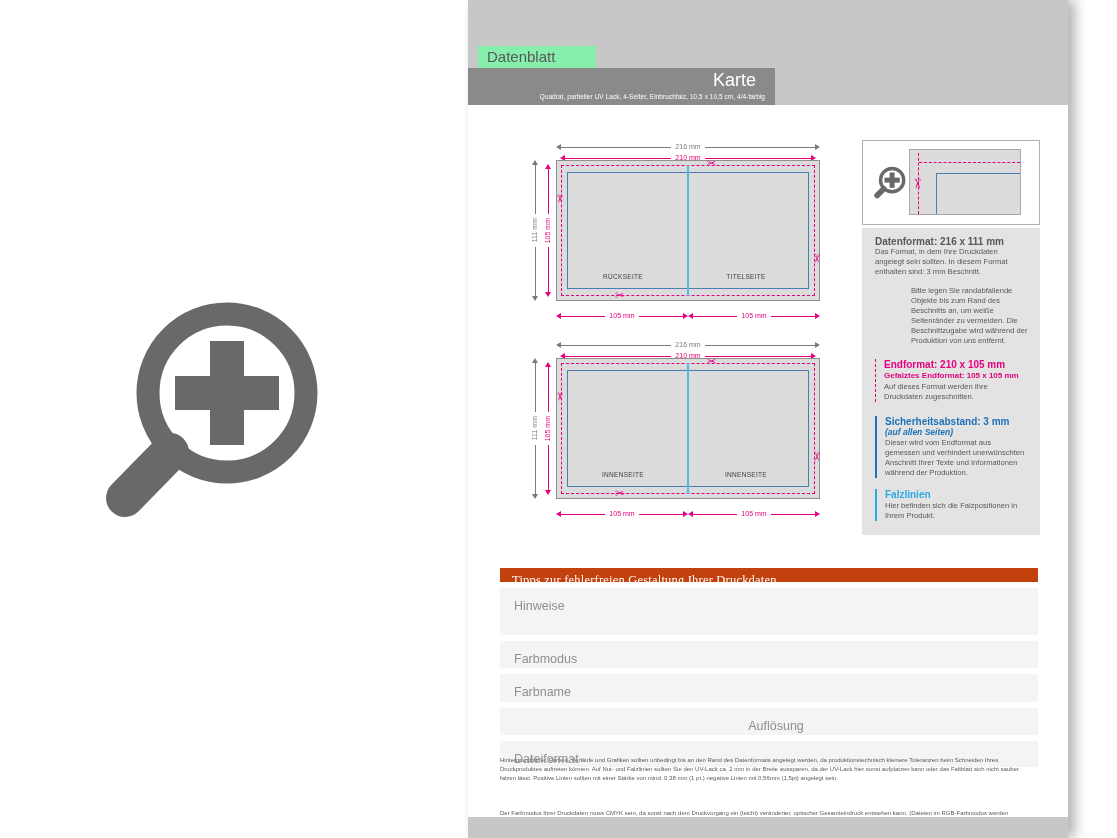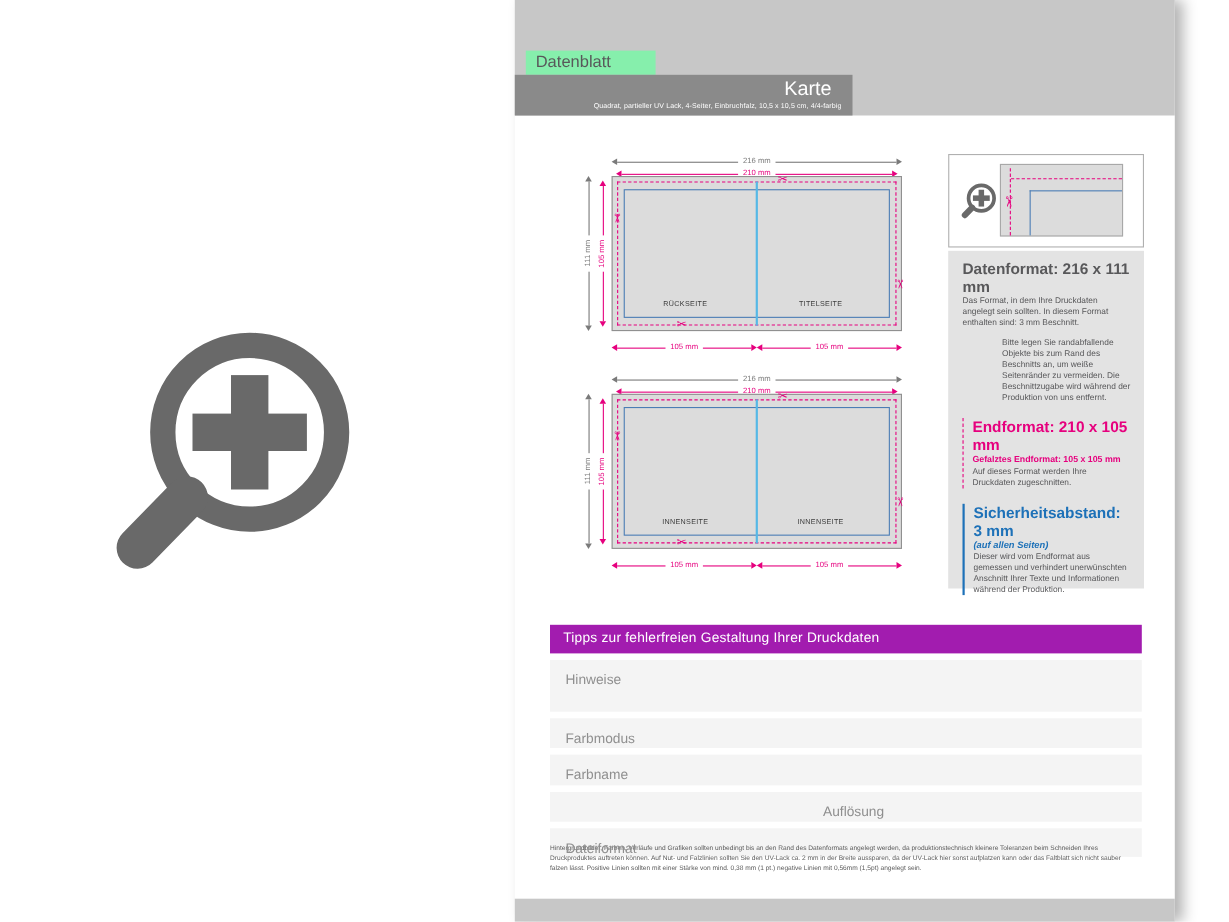--- a/index.html
+++ b/index.html
@@ -53,38 +53,38 @@
   .corner { position:absolute; left:46px; top:8px; width:112px; height:66px;
             background:#dcdcdc; border:1px solid #a8a8a8; }
   .corner .vd { position:absolute; left:8px; top:3px; bottom:0; border-left:1px dashed #e6007e; }
   .corner .hd { position:absolute; top:12px; left:9px; right:0; border-top:1px dashed #e6007e; }
   .corner .bl { position:absolute; left:26px; top:23px; right:0; bottom:0;
                 border-left:1.5px solid #4b7db5; border-top:1.5px solid #4b7db5; }
   .corner .scis { left:2px; top:28px; font-size:13px; transform:rotate(90deg); }
 
   .panel { left:394px; top:228px; width:178px; height:307px; background:#e3e3e3;
            padding:8px 12px 0 13px; color:#58585a; }
-  .panel h3 { font-size:14px; }
+  .panel h3 { font-size:10px; }
   .panel p  { font-size:7.6px; line-height:1.32; }
   .sec { padding-left:8px; }
   .sec.plain { padding-left:0; }
   .sec.endf { border-left:1px dashed #e6007e; margin-top:13px; }
   .sec.endf h3 { color:#e6007e; }
   .sec.endf .sub { color:#e6007e; font-size:8px; font-weight:bold; margin:1px 0 2px; }
   .sec.sich { border-left:2px solid #1d71b8; margin-top:14px; }
   .sec.sich h3 { color:#1d71b8; }
   .sec.sich .sub { color:#1d71b8; font-size:8.5px; font-weight:bold; margin-bottom:1px;font-style:italic; }
   .sec.falz { border-left:2px solid #29abe1; margin-top:11px; }
   .sec.falz h3 { color:#29abe1; margin-bottom:1px; }
   .p-gap { margin-top:9px;margin-left:36px; }
 
   
   .tips { left:32px; top:568px; width:538px; }
-  .tips-header { height:26px; background:#a21caf; color:#ffffff; font-size:12.5px;
-                 line-height:24px; padding-left:12px; letter-spacing:.2px; }
+  .tips-header { height:14px; background:#c2410c; color:#ffffff; font-size:12.5px;
+                 line-height:24px; padding-left:12px; letter-spacing:.2px;font-family:Liberation Serif, serif; }
   .trow { display:flex; background:#f4f4f4; margin-top:6px;flex-direction:column; }
   .trow:first-of-type { margin-top:8px; }
   .trow .rl { flex:0 0 163px; padding:11px 0 0 14px; font-size:12.5px; color:#8f8f8f; }
   .trow .rd { flex:1; padding:5px 12px 5px 0; font-size:6px; line-height:1.5; color:#5a5a5a; }
 
   .magicon { position:absolute; }
 </style>
 </head>
 <body>
 
@@ -246,20 +246,24 @@
       <div class="sec endf">
         <h3>Endformat: 210 x 105 mm</h3>
         <div class="sub">Gefalztes Endformat: 105 x 105 mm</div>
         <p>Auf dieses Format werden Ihre Druckdaten zugeschnitten.</p>
       </div>
       <div class="sec sich">
         <h3>Sicherheitsabstand: 3 mm</h3>
         <div class="sub">(auf allen Seiten)</div>
         <p>Dieser wird vom Endformat aus gemessen und verhindert unerwünschten Anschnitt Ihrer Texte und Informationen während der Produktion.</p>
       </div>
+      <div class="sec falz">
+        <h3>Falzlinien</h3>
+        <p>Hier befinden sich die Falzpositionen in Ihrem Produkt.</p>
+      </div>
     </div>
 
     <div class="abs tips">
       <div class="tips-header">Tipps zur fehlerfreien Gestaltung Ihrer Druckdaten</div>
 
       <div class="trow" style="height:47px;">
         <div class="rl">Hinweise</div>
         <div class="rd">Hintergrundbilder, Farben, Verläufe und Grafiken sollten unbedingt bis an den Rand des Datenformats angelegt werden, da produktionstechnisch kleinere Toleranzen beim Schneiden Ihres Druckproduktes auftreten können. Auf Nut- und Falzlinien sollten Sie den UV-Lack ca. 2 mm in der Breite aussparen, da der UV-Lack hier sonst aufplatzen kann oder das Faltblatt sich nicht sauber falzen lässt. Positive Linien sollten mit einer Stärke von mind. 0,38 mm (1 pt.) negative Linien mit 0,56mm (1,5pt) angelegt sein.</div>
       </div>
       <div class="trow" style="height:27px;">

